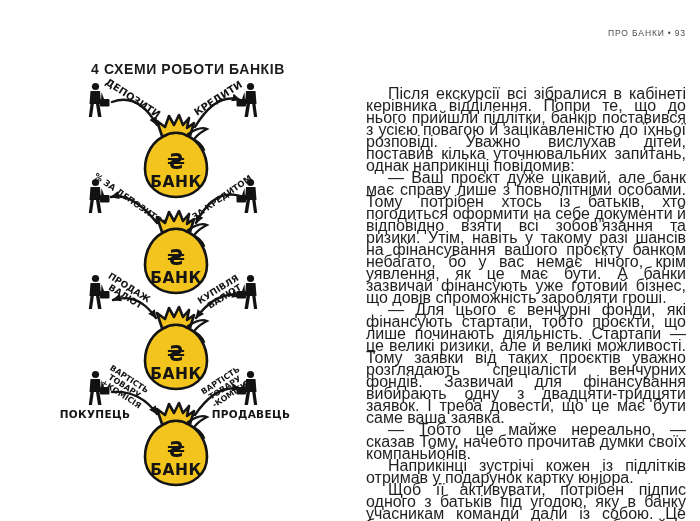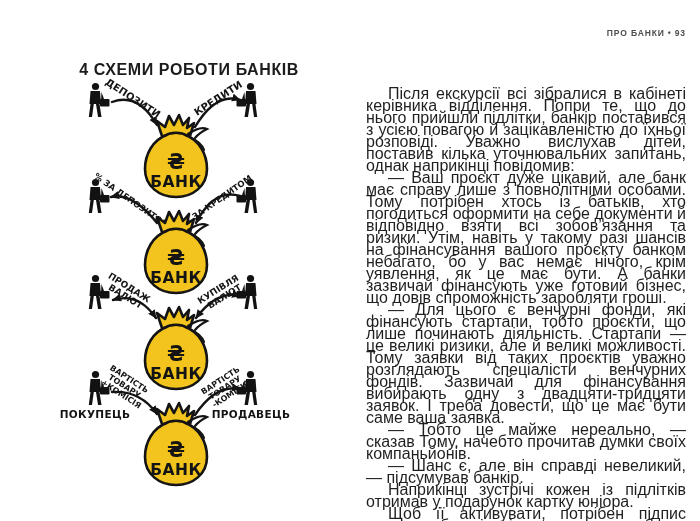--- a/index.html
+++ b/index.html
@@ -2,38 +2,38 @@
 <html><head>
 <meta charset="utf-8">
 <style>
   html,body{margin:0;padding:0;background:#ffffff;}
   .spread{
     position:relative;width:700px;height:521px;background:#ffffff;
     font-family:"Liberation Sans",sans-serif;overflow:hidden;
   }
   
   .diagram-title{
-    position:absolute;left:19px;top:61px;width:280px;
-    text-align:right;font-size:16px;font-weight:600;letter-spacing:.6px;
+    position:absolute;left:48px;top:61px;width:280px;
+    text-align:center;font-size:14px;font-weight:600;letter-spacing:.6px;
     color:#1c1c1c;
   }
   .diagram-svg{position:absolute;left:0;top:0;width:350px;height:521px;}
   .bag-body{fill:#F2C41D;stroke:#141414;stroke-width:2.6;stroke-linejoin:round;}
   .bag-line{fill:none;stroke:#141414;stroke-width:2.2;stroke-linecap:round;}
   .bag-hryvnia{font-family:"DejaVu Sans",sans-serif;font-size:21px;font-weight:bold;fill:#141414;text-anchor:middle;}
   .bag-name{font-family:"DejaVu Sans",sans-serif;font-size:15.5px;font-weight:bold;letter-spacing:.5px;fill:#141414;text-anchor:middle;}
   .person{fill:#121212;}
   .flow-arrow{fill:none;stroke:#141414;stroke-width:2.4;stroke-linecap:round;}
   .flow-label{font-family:"DejaVu Sans",sans-serif;font-weight:bold;fill:#141414;text-anchor:middle;}
   .fl-10{font-size:10px;} .fl-9{font-size:9px;} .fl-85{font-size:8.5px;} .fl-8{font-size:8px;}
   .person-label{font-family:"DejaVu Sans",sans-serif;font-size:10.5px;font-weight:bold;fill:#141414;text-anchor:middle;letter-spacing:.3px;}
   
   .running-head{
     position:absolute;top:28px;right:14px;
-    font-size:8.5px;letter-spacing:.9px;color:#4d4d4d;font-weight:700;
+    font-size:8.5px;letter-spacing:.9px;color:#4d4d4d;font-weight:400;
   }
   .running-head .sep{margin:0 3px;}
   .body-text{
     position:absolute;left:366px;top:88px;width:320px;
     font-size:16px;line-height:12px;color:#1f1f1f;text-align:justify;
   }
   .body-text p{margin:0;text-indent:22px;}
 </style>
 </head>
 <body>
@@ -138,18 +138,17 @@
 
   <div class="running-head">
     <span>ПРО БАНКИ</span><span class="sep">•</span><span>93</span>
   </div>
 
   <div class="body-text">
       <p>Після екскурсії всі зібралися в кабінеті керівника відділення. Попри те, що до нього прийшли підлітки, банкір поставився з усією повагою й зацікавленістю до їхньої розповіді. Уважно вислухав дітей, поставив кілька уточнювальних запитань, однак наприкінці повідомив:</p>
       <p>— Ваш проєкт дуже цікавий, але банк має справу лише з повнолітніми особами. Тому потрібен хтось із батьків, хто погодиться оформити на себе документи й відповідно взяти всі зобов’язання та ризики. Утім, навіть у такому разі шансів на фінансування вашого проєкту банком небагато, бо у вас немає нічого, крім уявлення, як це має бути. А банки зазвичай фінансують уже готовий бізнес, що довів спроможність заробляти гроші.</p>
       <p>— Для цього є венчурні фонди, які фінансують стартапи, тобто проєкти, що лише починають діяльність. Стартапи — це великі ризики, але й великі можливості. Тому заявки від таких проєктів уважно розглядають спеціалісти венчурних фондів. Зазвичай для фінансування вибирають одну з двадцяти-тридцяти заявок. І треба довести, що це має бути саме ваша заявка.</p>
       <p>— Тобто це майже нереально, — сказав Тому, начебто прочитав думки своїх компаньйонів.</p>
-      <p>— Шанс є, але він справді невеликий, — підсумував банкір.</p>
       <p>Наприкінці зустрічі кожен із підлітків отримав у подарунок картку юніора.</p>
       <p>Щоб її активувати, потрібен підпис одного з батьків під угодою, яку в банку учасникам команди дали із собою. Це було так круто: кожен відчув себе майже дорослим, і в них тепер є знайомий банкір і банківська картка. Однак завдання поки що не було виконане.</p>
     </div>
 
 </div>
 
 </body></html>

